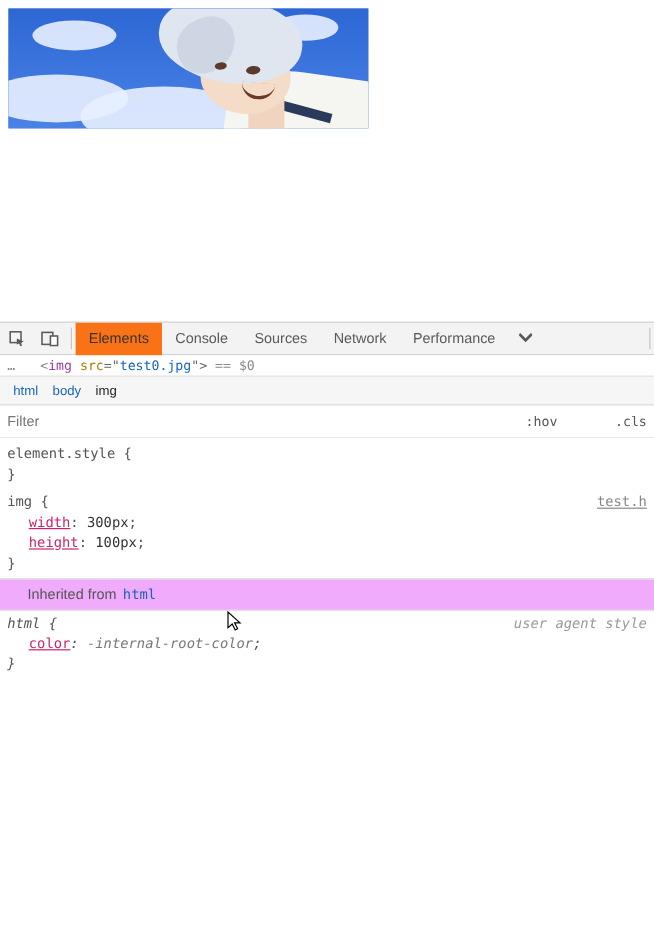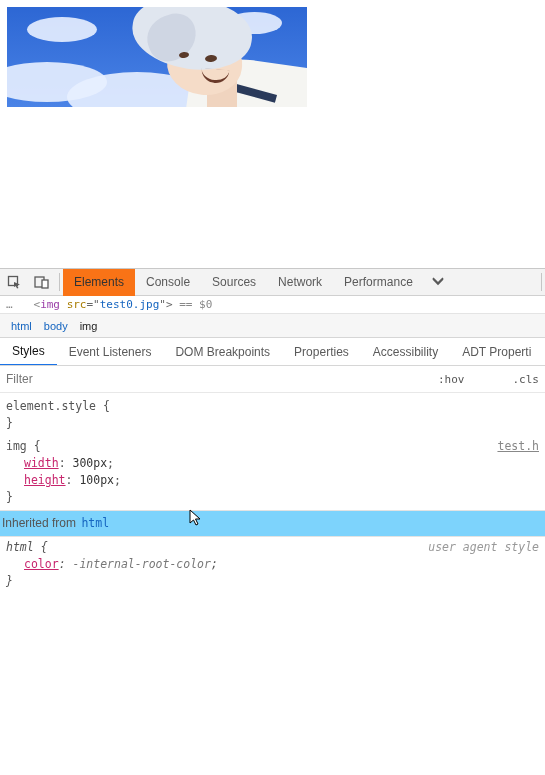--- a/index.html
+++ b/index.html
@@ -76,21 +76,21 @@
   .styles-pane{font-family:Menlo,Consolas,monospace; font-size:11.5px; line-height:17px; padding:3px 0 0 0;}
   .rule{padding:2px 6px 4px 6px;}
   .selector{color:#555;}
   .brace{color:#555;}
   .decl{padding-left:18px;}
   .prop{color:#c8256d;text-decoration:underline;}
   .colon{color:#555;}
   .val{color:#333;}
   .semicolon{color:#555;}
   .origin{float:right; color:#888; text-decoration:underline;}
-  .inherited-bar{background:#7dd3fc; border-top:1px solid #e3e3e3; border-bottom:1px solid #e3e3e3; padding:4px 2px; font-family:-apple-system, Arial, sans-serif; color:#555; font-size:12px;}
+  .inherited-bar{background:#f0abfc; border-top:1px solid #e3e3e3; border-bottom:1px solid #e3e3e3; padding:4px 23px; font-family:-apple-system, Arial, sans-serif; color:#555; font-size:12px;}
   .inherited-bar .lnk{color:#1565c0; font-family:Menlo,Consolas,monospace; font-size:11.5px; margin-left:2px;}
   .ua-rule{color:#777; font-style:italic;}
   .ua-rule .prop{color:#c8256d; font-style:normal;}
   .ua-rule .val{color:#777;}
   .ua-origin{float:right; color:#999; font-style:italic;text-align:right;}
 
   .cursor-arrow{position:absolute; left:189px; top:509px; pointer-events:none;}
 
   svg{display:block;}
 </style>
@@ -151,28 +151,20 @@
     <span class="dots">…</span>&nbsp;&nbsp;
     <span>&lt;</span><span class="tok-tag">img</span><span> </span><span class="tok-attr">src</span><span class="tok-eqmark">="</span><span class="tok-str">test0.jpg</span><span class="tok-eqmark">"&gt;</span><span> == $0</span>
   </div>
 
   <div class="breadcrumb">
     <span class="bc-item sel">html</span>
     <span class="bc-item sel">body</span>
     <span class="bc-item cur">img</span>
   </div>
 
-  <div class="sub-tabs">
-    <div class="sub-tab active">Styles</div>
-    <div class="sub-tab">Event Listeners</div>
-    <div class="sub-tab">DOM Breakpoints</div>
-    <div class="sub-tab">Properties</div>
-    <div class="sub-tab">Accessibility</div>
-    <div class="sub-tab">ADT Properti</div>
-  </div>
 
   <div class="filter-row">
     <input class="filter-input" placeholder="Filter" style="">
     <span class="filter-btn">:hov</span>
     <span class="filter-btn">.cls</span>
   </div>
 
   <div class="styles-pane">
 
     <div class="rule">

